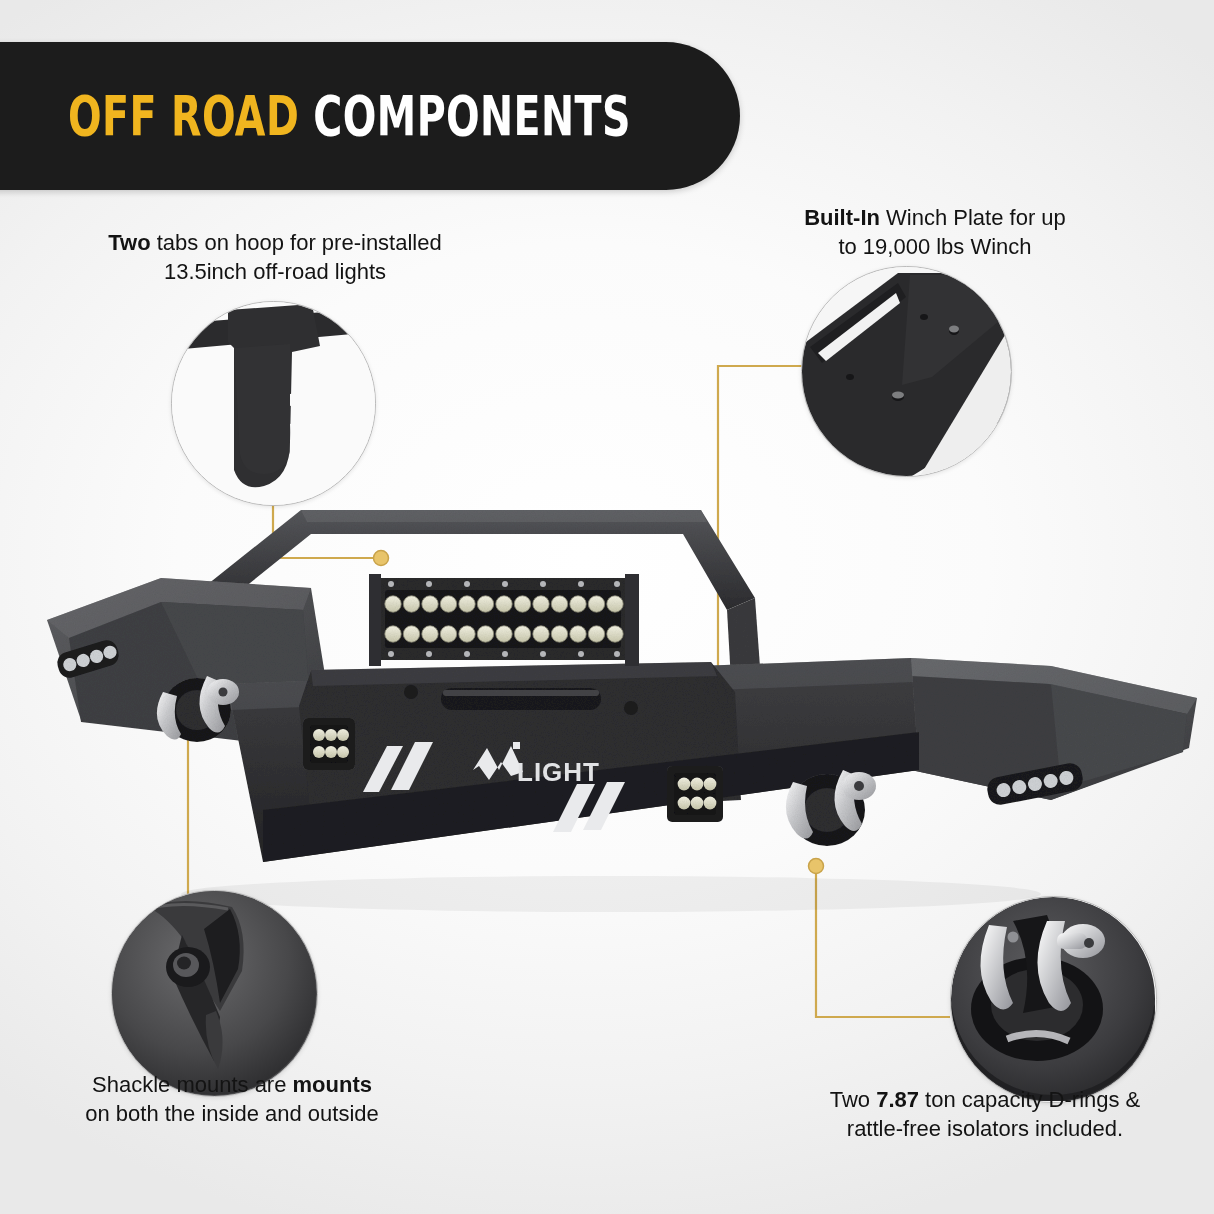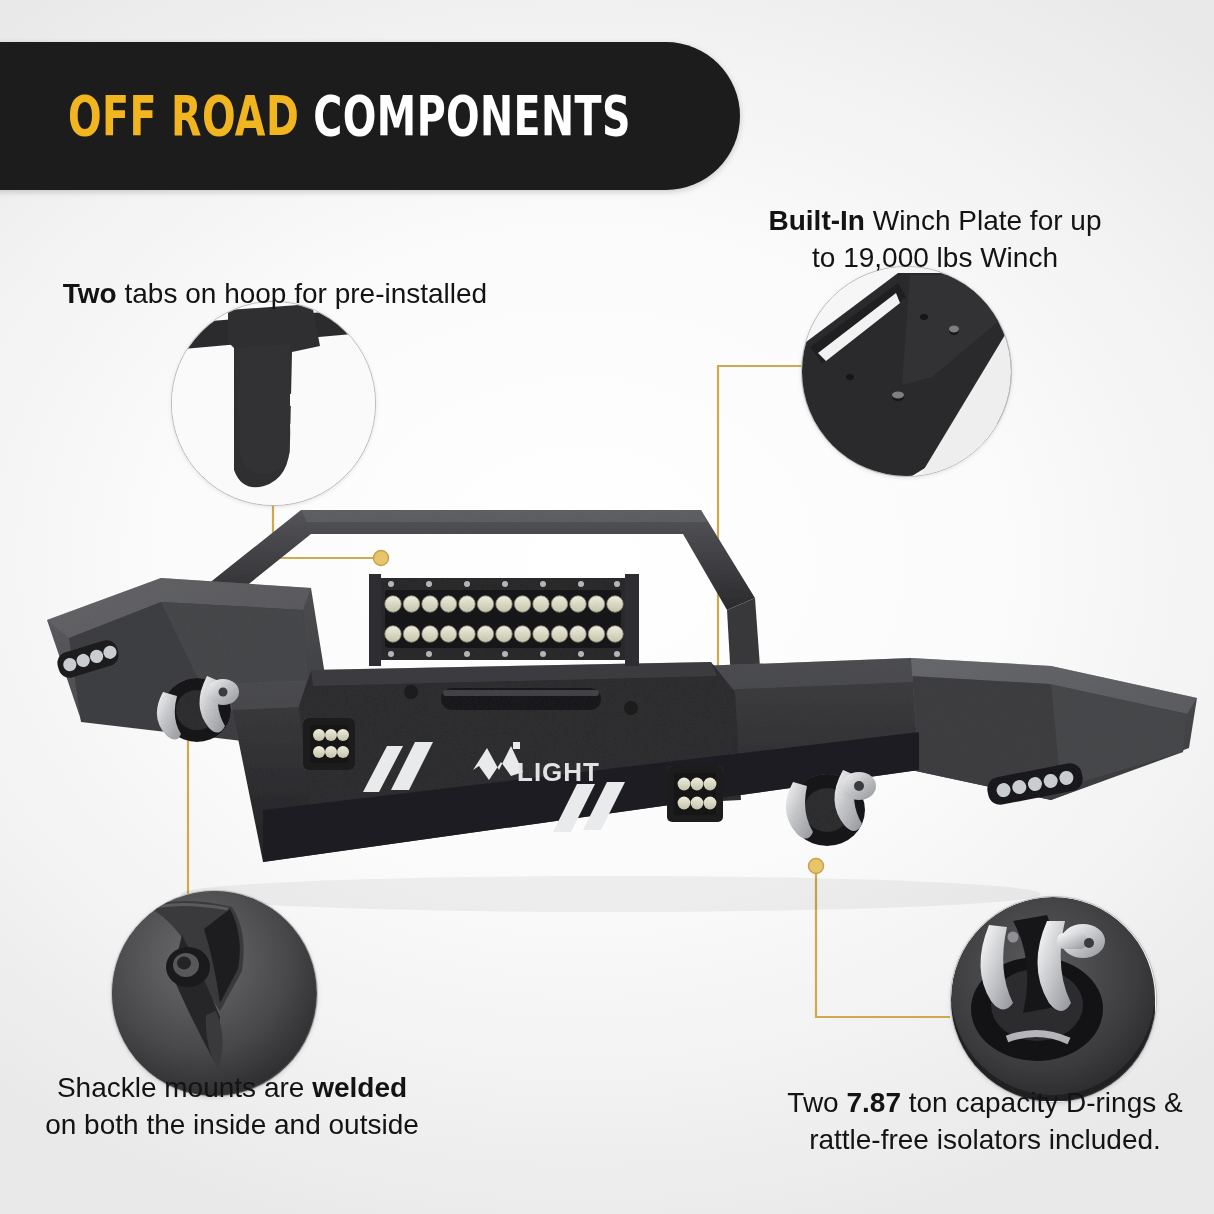--- a/index.html
+++ b/index.html
@@ -31,28 +31,28 @@
     transform:scaleX(.80);
     transform-origin:left center;
     white-space:nowrap;
   }
   #banner-text .hl{color:#f0b51f;}
   #banner-text .wt{color:#ffffff;}
 
   
   .caption{
     position:absolute;
-    font-size:28px;
+    font-size:22px;
     line-height:1.32;
     color:#131313;
     text-align:center;
     white-space:nowrap;
   }
   .caption b{font-weight:bold;}
-  #cap-tl{left:60px;top:228px;width:430px;margin-top:48px;}
+  #cap-tl{left:60px;top:228px;width:430px;}
   #cap-tr{left:745px;top:203px;width:380px;}
   #cap-bl{left:22px;top:1070px;width:420px;}
   #cap-br{left:770px;top:1085px;width:430px;}
 
   
   .circle{
     position:absolute;border-radius:50%;
     overflow:hidden;
     border:1px solid #b9b9b9;
     background:#fbfbfb;
@@ -392,29 +392,30 @@
       <rect x="106" y="36" width="30" height="16" rx="7" fill="url(#gc2)"></rect>
       <circle cx="138" cy="46" r="5" fill="#3a3b3e"></circle>
       <circle cx="62" cy="40" r="5.5" fill="#8f9094"></circle>
 
       <path d="M56,142 q32,-12 62,2" fill="none" stroke="#cfcfd2" stroke-width="7" opacity=".85"></path>
     </svg>
   </div>
 
   <div class="caption" id="cap-tl">
     <div><b>Two</b><span> tabs on hoop for pre-installed</span></div>
+    <div>13.5inch off-road lights</div>
   </div>
 
   <div class="caption" id="cap-tr">
     <div><b>Built-In</b><span> Winch Plate for up</span></div>
     <div>to 19,000 lbs Winch</div>
   </div>
 
   <div class="caption" id="cap-bl">
-    <div><span>Shackle mounts are </span><b>welded</b></div>
+    <div><span>Shackle mounts are </span><b>mounts</b></div>
     <div>on both the inside and outside</div>
   </div>
 
   <div class="caption" id="cap-br">
     <div><span>Two  </span><b>7.87</b><span> ton capacity D-rings &amp;</span></div>
     <div>rattle-free isolators included.</div>
   </div>
 
 </div>
 

